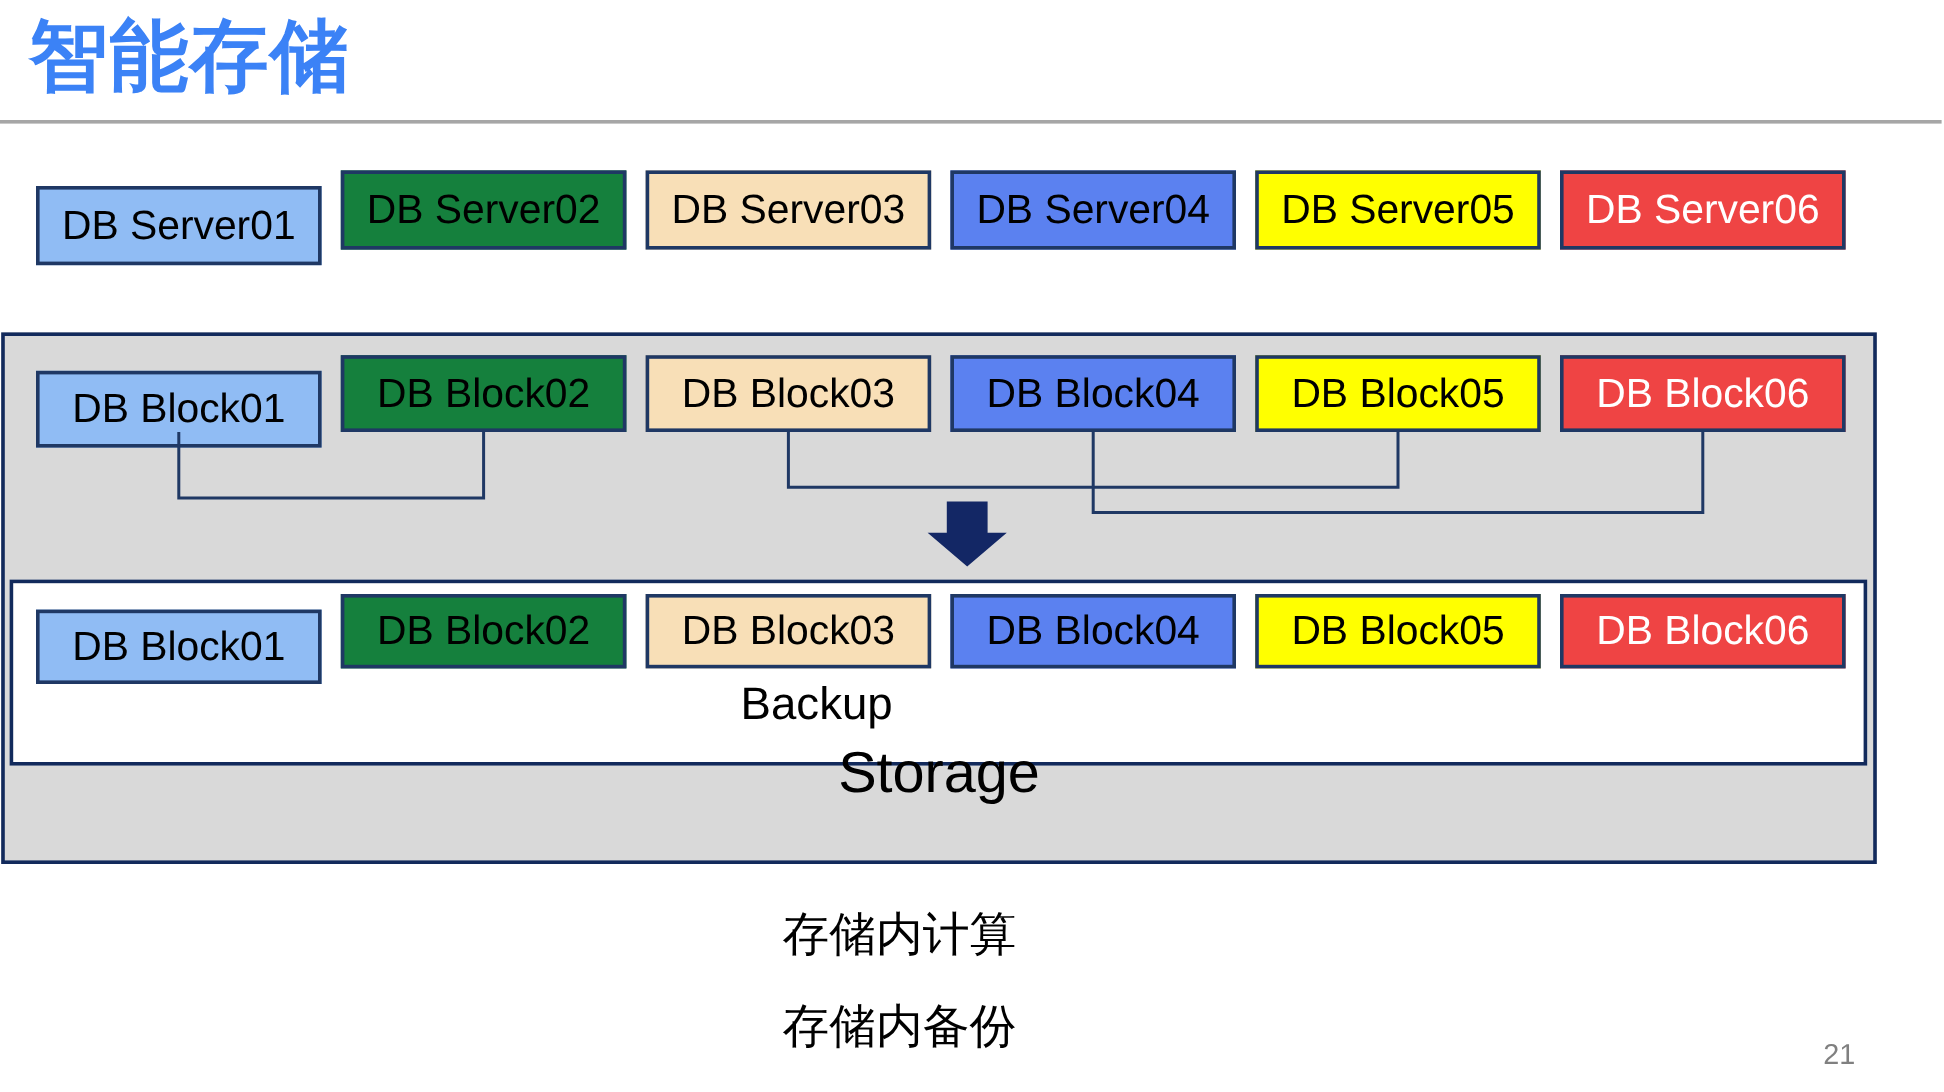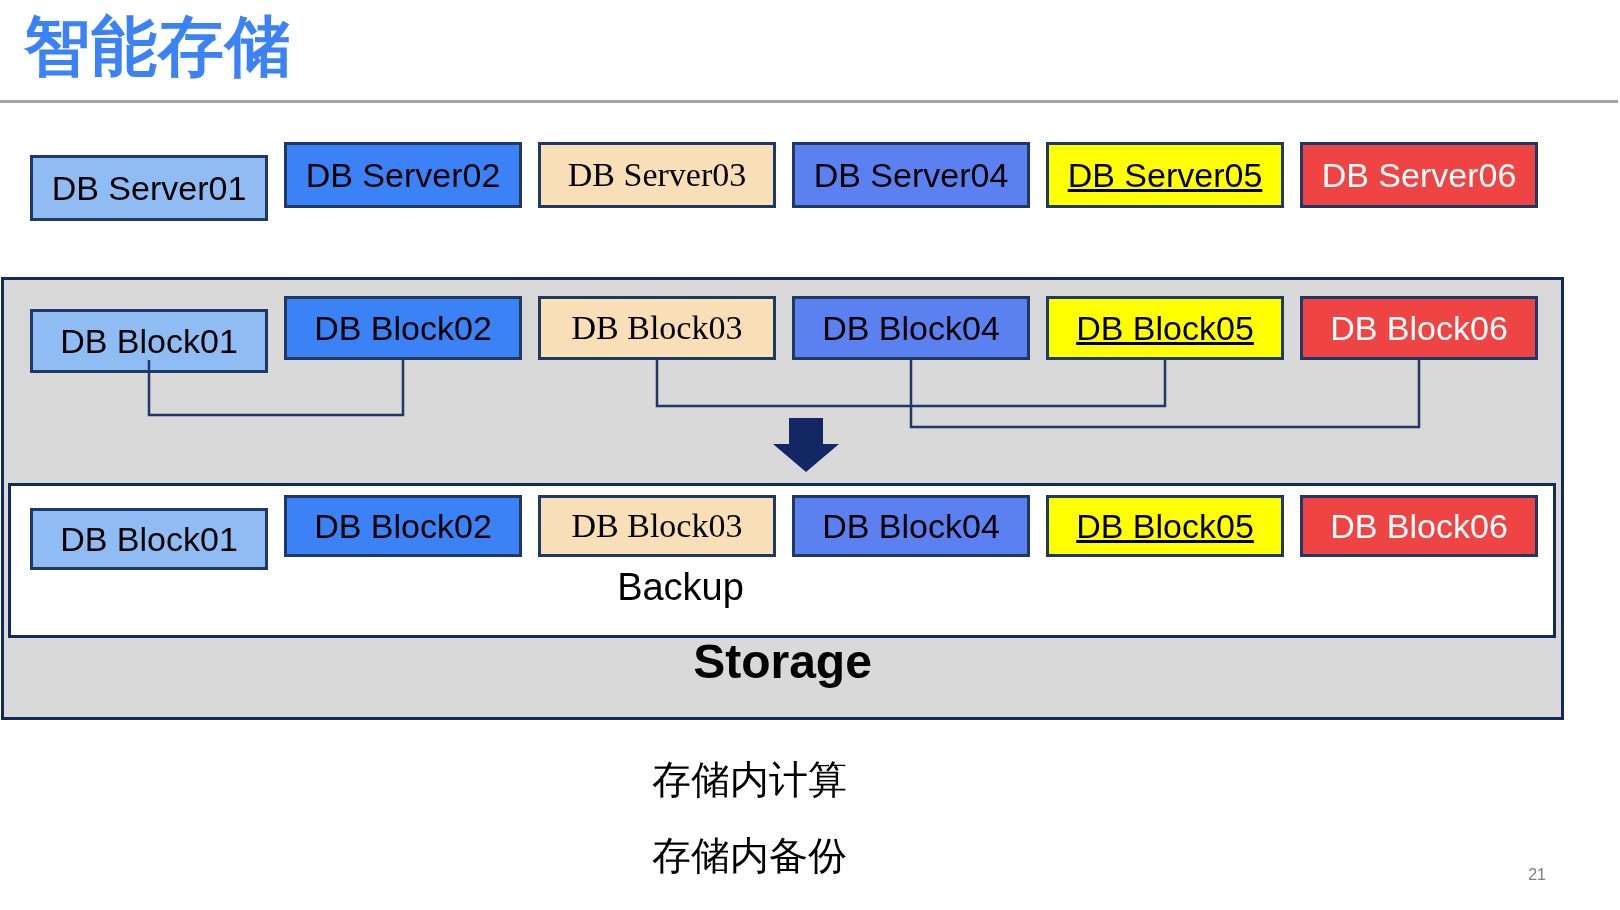--- a/index.html
+++ b/index.html
@@ -21,51 +21,51 @@
   .block-row-bottom { top:495px; }
   .box {
     width:238px; height:66px;
     border:3px solid #1F3864;
     display:flex; align-items:center; justify-content:center;
     font-size:34px; color:#000000;
   }
   .block-row-top .box { height:64px; }
   .block-row-bottom .box { height:62px; }
   .c1 { background:#90BCF4;margin-top:13px; }
-  .c2 { background:#3b82f6; }
-  .c3 { background:#F8DFB7;font-family:Liberation Serif, serif; }
+  .c2 { background:#15803d; }
+  .c3 { background:#F8DFB7; }
   .c4 { background:#5B81F0; }
-  .c5 { background:#FFFF00;text-decoration:underline; }
+  .c5 { background:#FFFF00; }
   .c6 { background:#ef4444; color:#ffffff; }
   .gray-container {
     position:absolute; left:1px; top:277px; width:1563px; height:443px;
     background:#D9D9D9; border:3px solid #122A5C;
   }
   .white-container {
     position:absolute; left:8px; top:483px; width:1548px; height:155px;
     background:#ffffff; border:3px solid #122A5C;
   }
   .backup-label {
     position:absolute; left:8px; top:566px; width:1345px;
     text-align:center; font-size:38px; color:#000000;
   }
   .storage-label {
-    position:absolute; left:1px; top:634px; width:1563px;
-    text-align:center; font-size:48px; font-weight:bold; color:#000000;
+    position:absolute; left:1px; top:617px; width:1563px;
+    text-align:center; font-size:48px; font-weight:normal; color:#000000;
   }
   .connector-layer {
     position:absolute; left:0; top:0; width:1620px; height:910px; pointer-events:none;
   }
   .caption {
     position:absolute; left:652px; top:742px;
     font-size:39px; line-height:76px; color:#000000;
   }
   .page-number {
     position:absolute; left:1480px; top:866px; width:66px;
-    text-align:right; font-size:16px; color:#808080;
+    text-align:right; font-size:24px; color:#808080;
   }
 </style>
 </head>
 <body>
 
 <div class="slide">
 
   <div class="title">智能存储</div>
   <div class="divider"></div>
 

